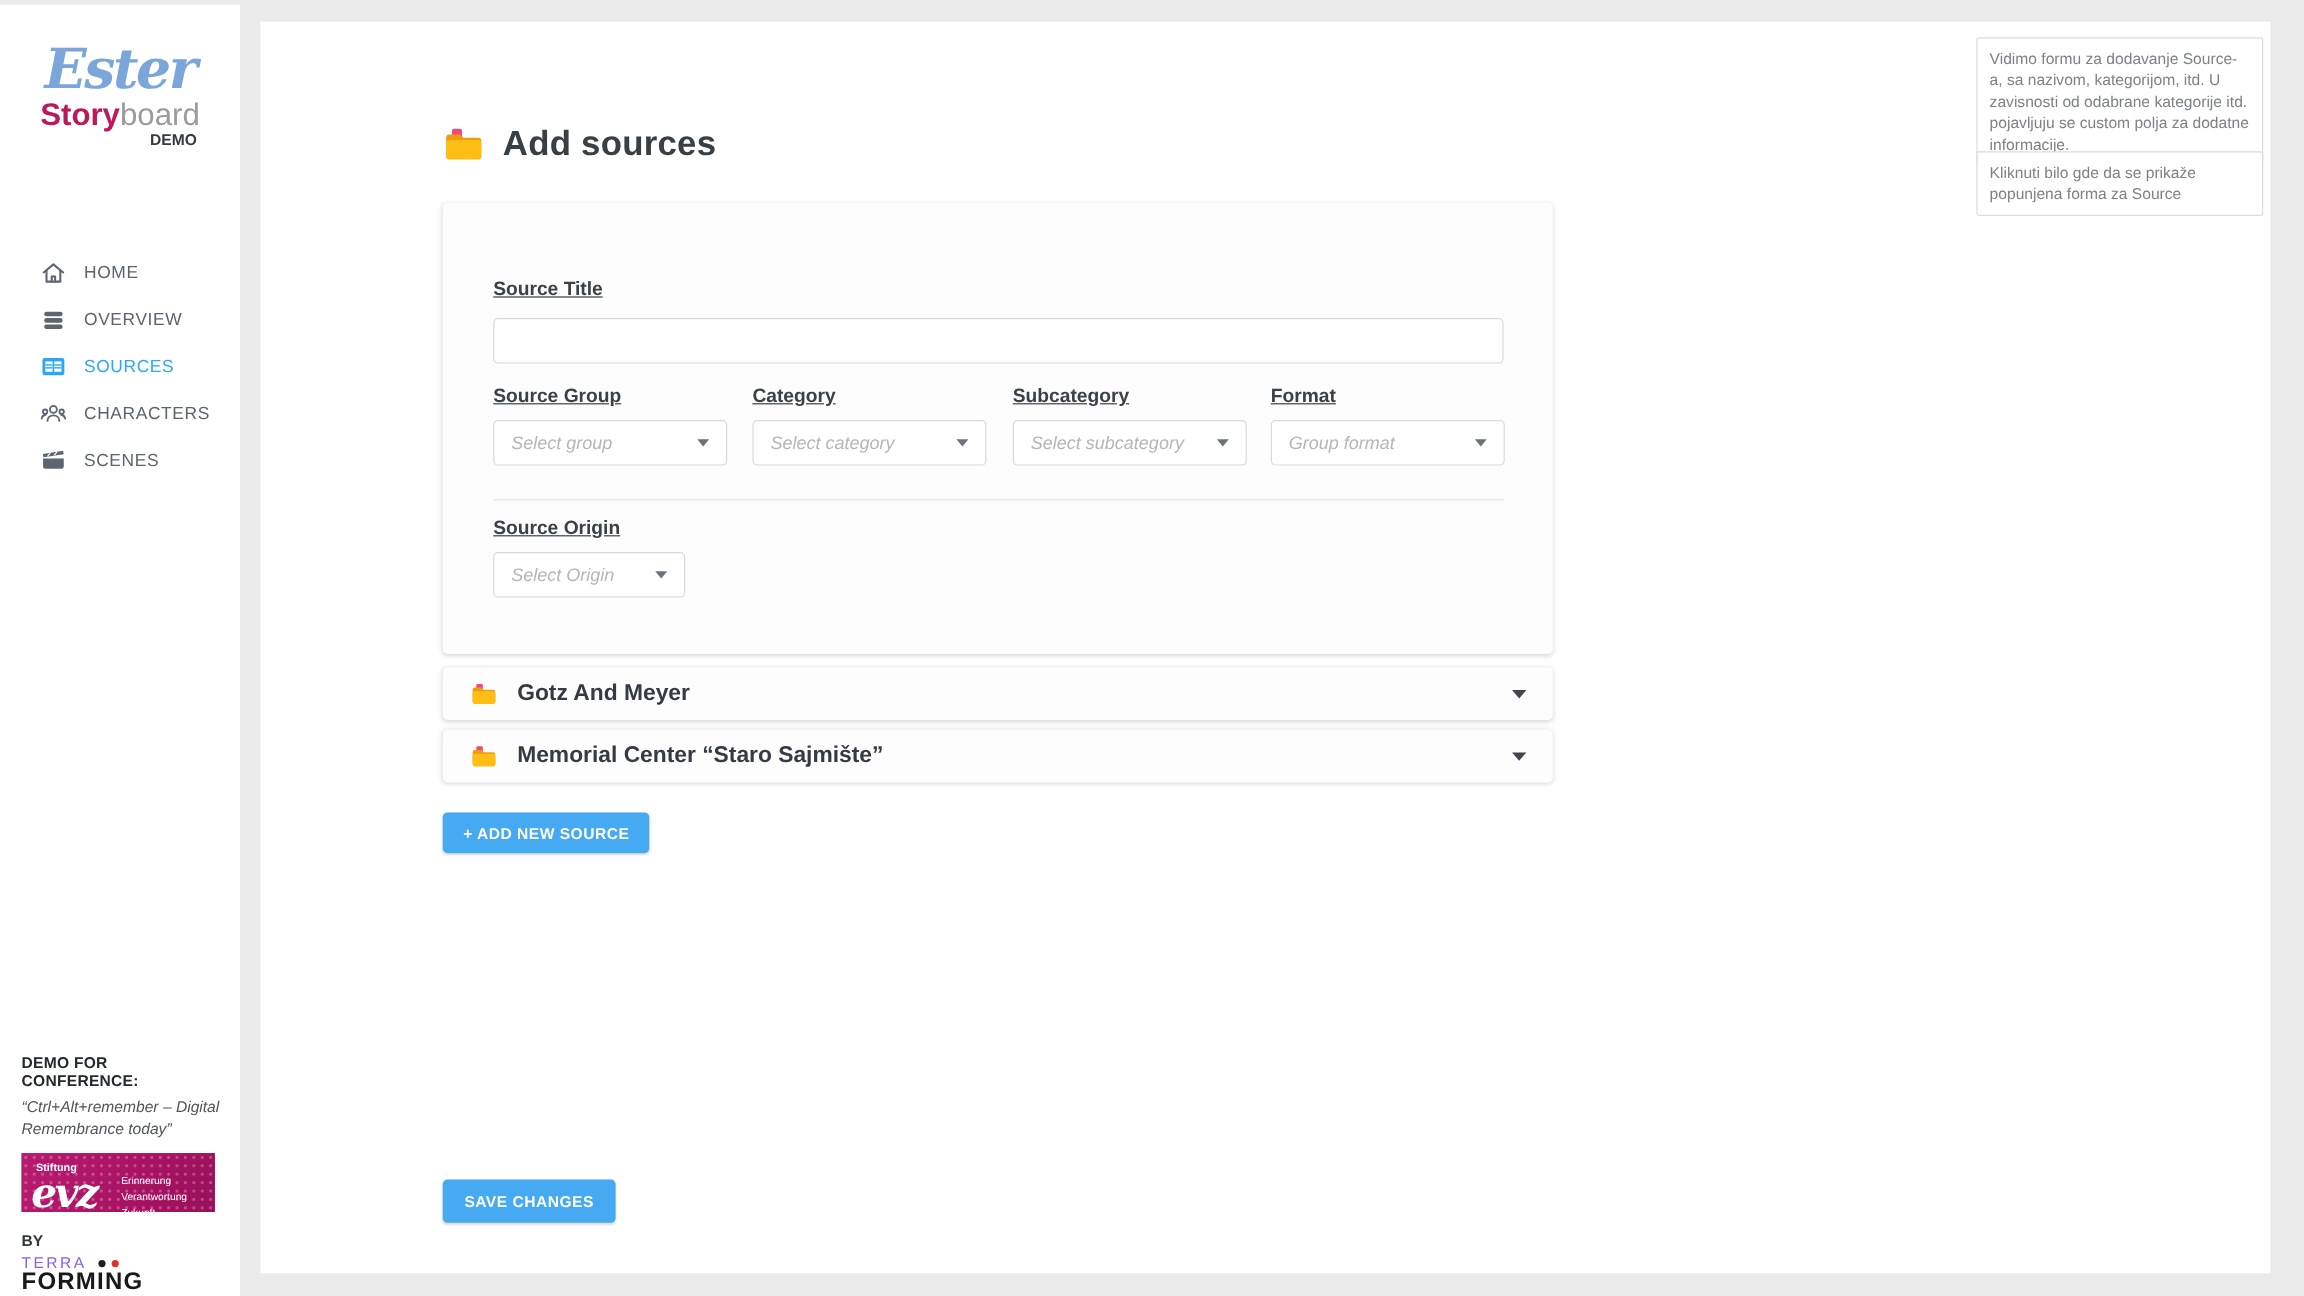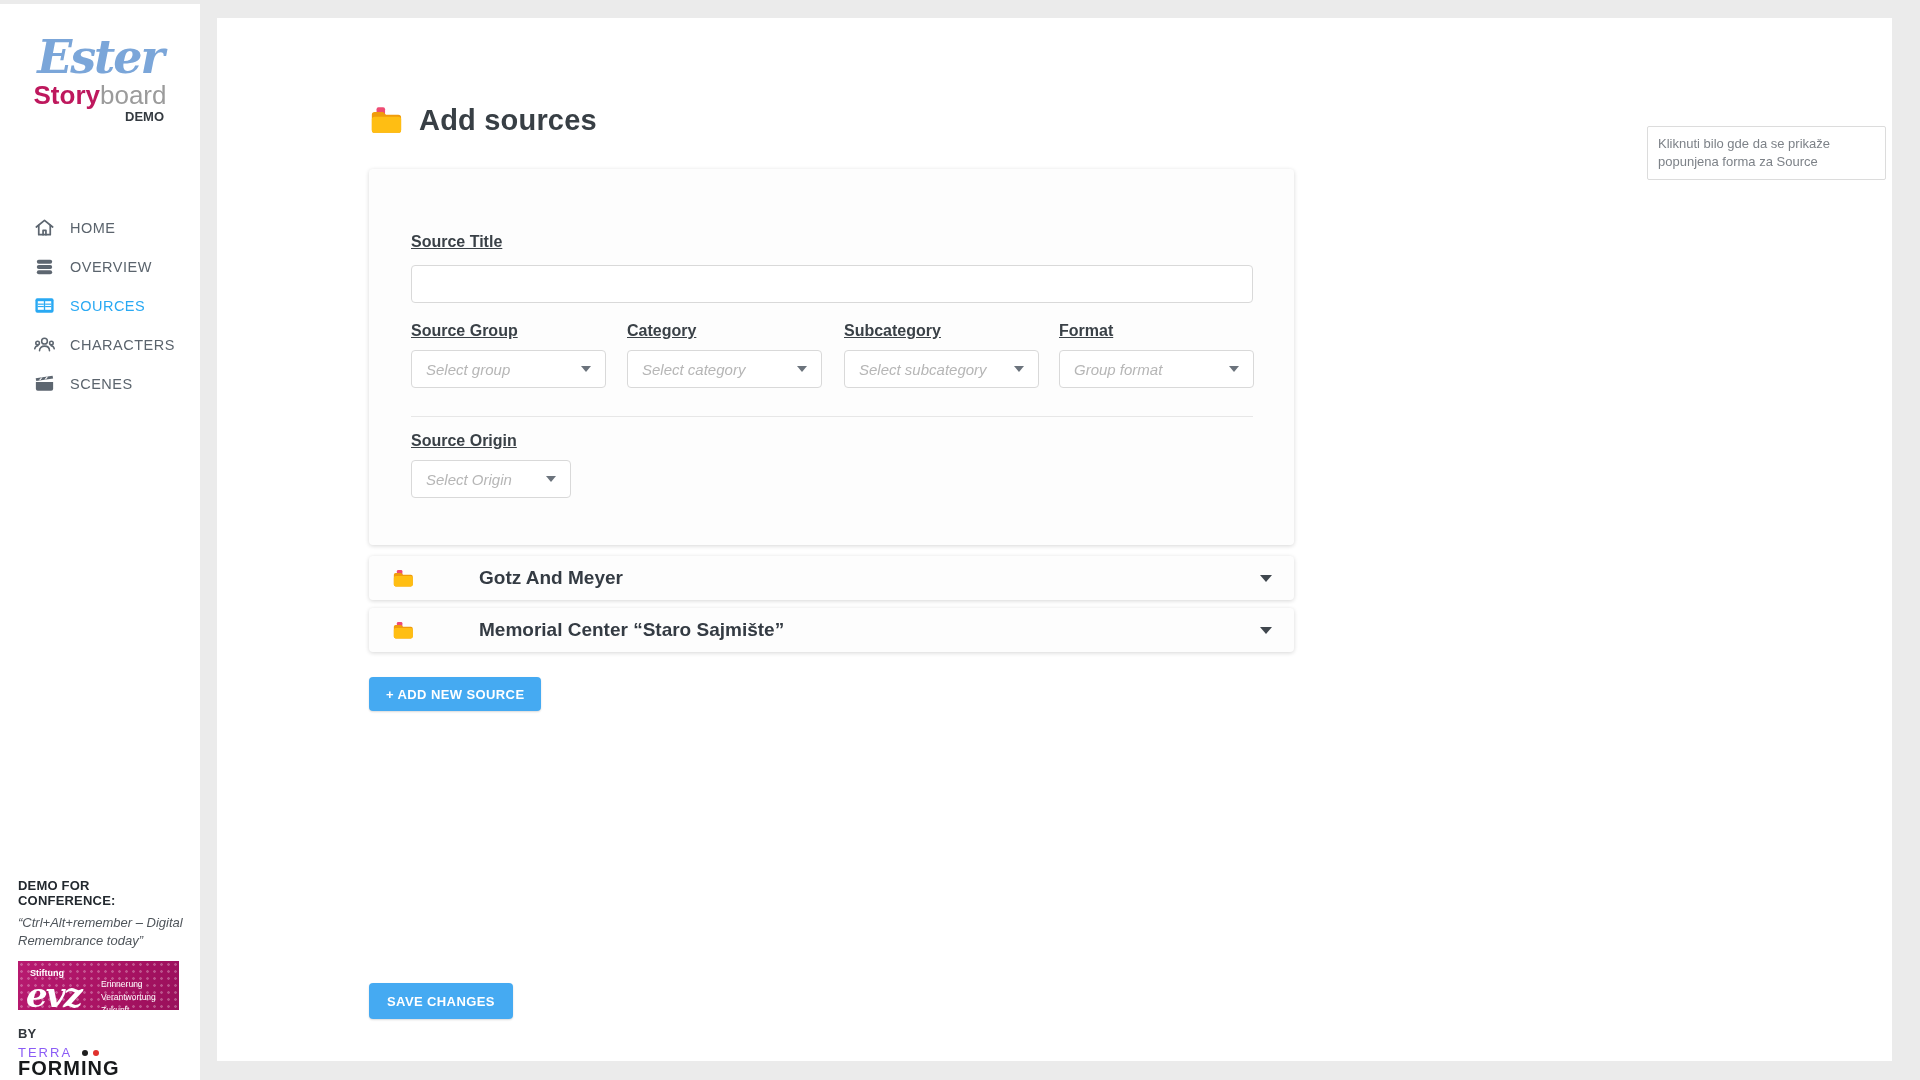--- a/index.html
+++ b/index.html
@@ -49,21 +49,21 @@
   .page-title-row { position:absolute; left:152px; top:86px; display:flex; align-items:center; }
   .page-title { font-size:29px; font-weight:bold; color:#383f45; margin-left:16px; letter-spacing:.2px; }
 
   .card { position:absolute; left:152px; width:925px; background:#fdfdfd; border-radius:4px;
     box-shadow:0 1px 4px rgba(0,0,0,.16); }
   .card-head { position:relative; height:58px; display:flex; align-items:center; padding-left:23px; }
   .card-title { font-size:19px; font-weight:600; color:#343b43; margin-left:17px; }
   .card1 { top:151px; height:376px; }
   .card2 { top:538px; height:44px; }
   .card3 { top:590px; height:44px; }
-  .card2 .card-head, .card3 .card-head { height:44px;gap:48px; }
+  .card2 .card-head, .card3 .card-head { height:44px; }
 
   .caret-up { width:0; height:0; border-left:6px solid transparent; border-right:6px solid transparent;
     border-bottom:7px solid #40474e; position:absolute; right:22px; top:24px; cursor:pointer; }
   .caret-dn { width:0; height:0; border-left:6px solid transparent; border-right:6px solid transparent;
     border-top:7px solid #40474e; position:absolute; right:22px; top:19px; cursor:pointer; }
 
   .flabel { font-size:16px; font-weight:bold; color:#3a4147;text-decoration:underline; }
   .lbl-source-title { position:absolute; left:42px; top:64px; }
   .inp-source-title { position:absolute; left:42px; top:96px; width:842px; height:38px;
     border:1px solid #d9d9d9; border-radius:4px; background:#fff; outline:none;
@@ -269,14 +269,15 @@
         </svg>
       </span>
       <span class="card-title">Memorial Center “Staro Sajmište”</span>
       <span class="caret-dn"></span>
     </div>
   </div>
 
   <button class="btn btn-add">+ ADD NEW SOURCE</button>
   <button class="btn btn-save">SAVE CHANGES</button>
 
+  <div class="note note1">Vidimo formu za dodavanje Source-a, sa nazivom, kategorijom, itd. U zavisnosti od odabrane kategorije itd. pojavljuju se custom polja za dodatne informacije.</div>
   <div class="note note2">Kliknuti bilo gde da se prikaže popunjena forma za Source</div>
 </div>
 
 </body></html>

